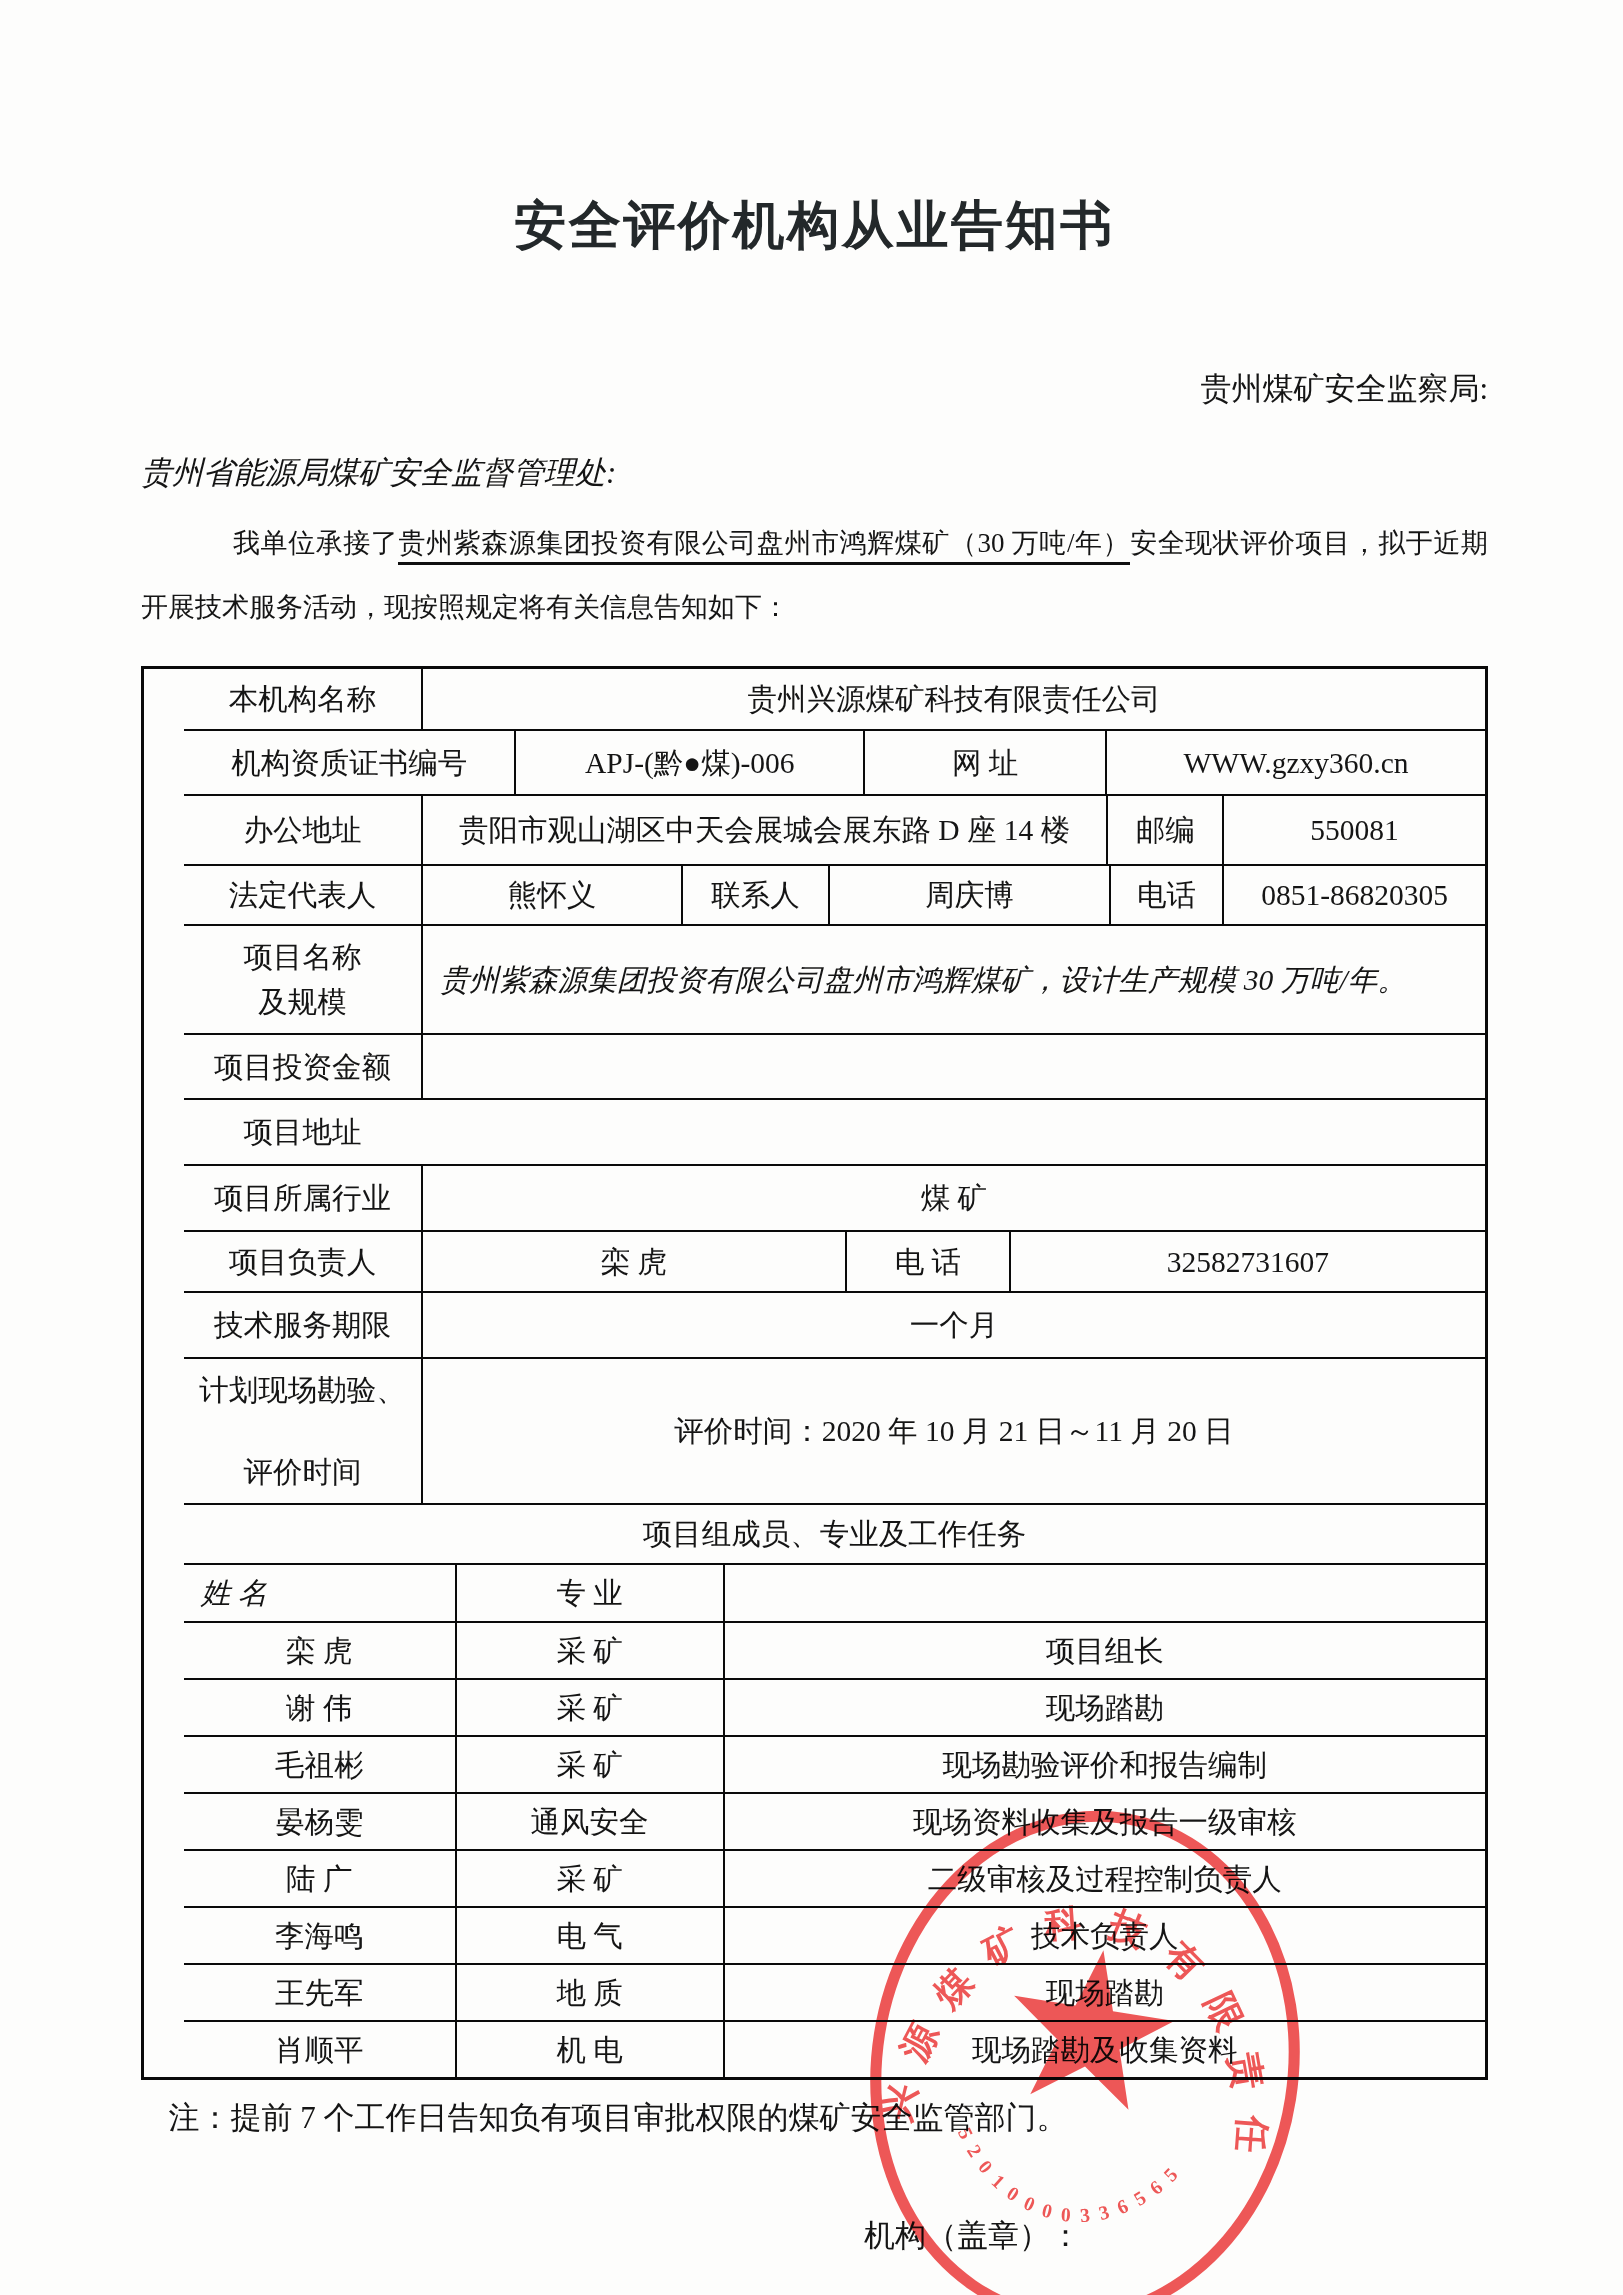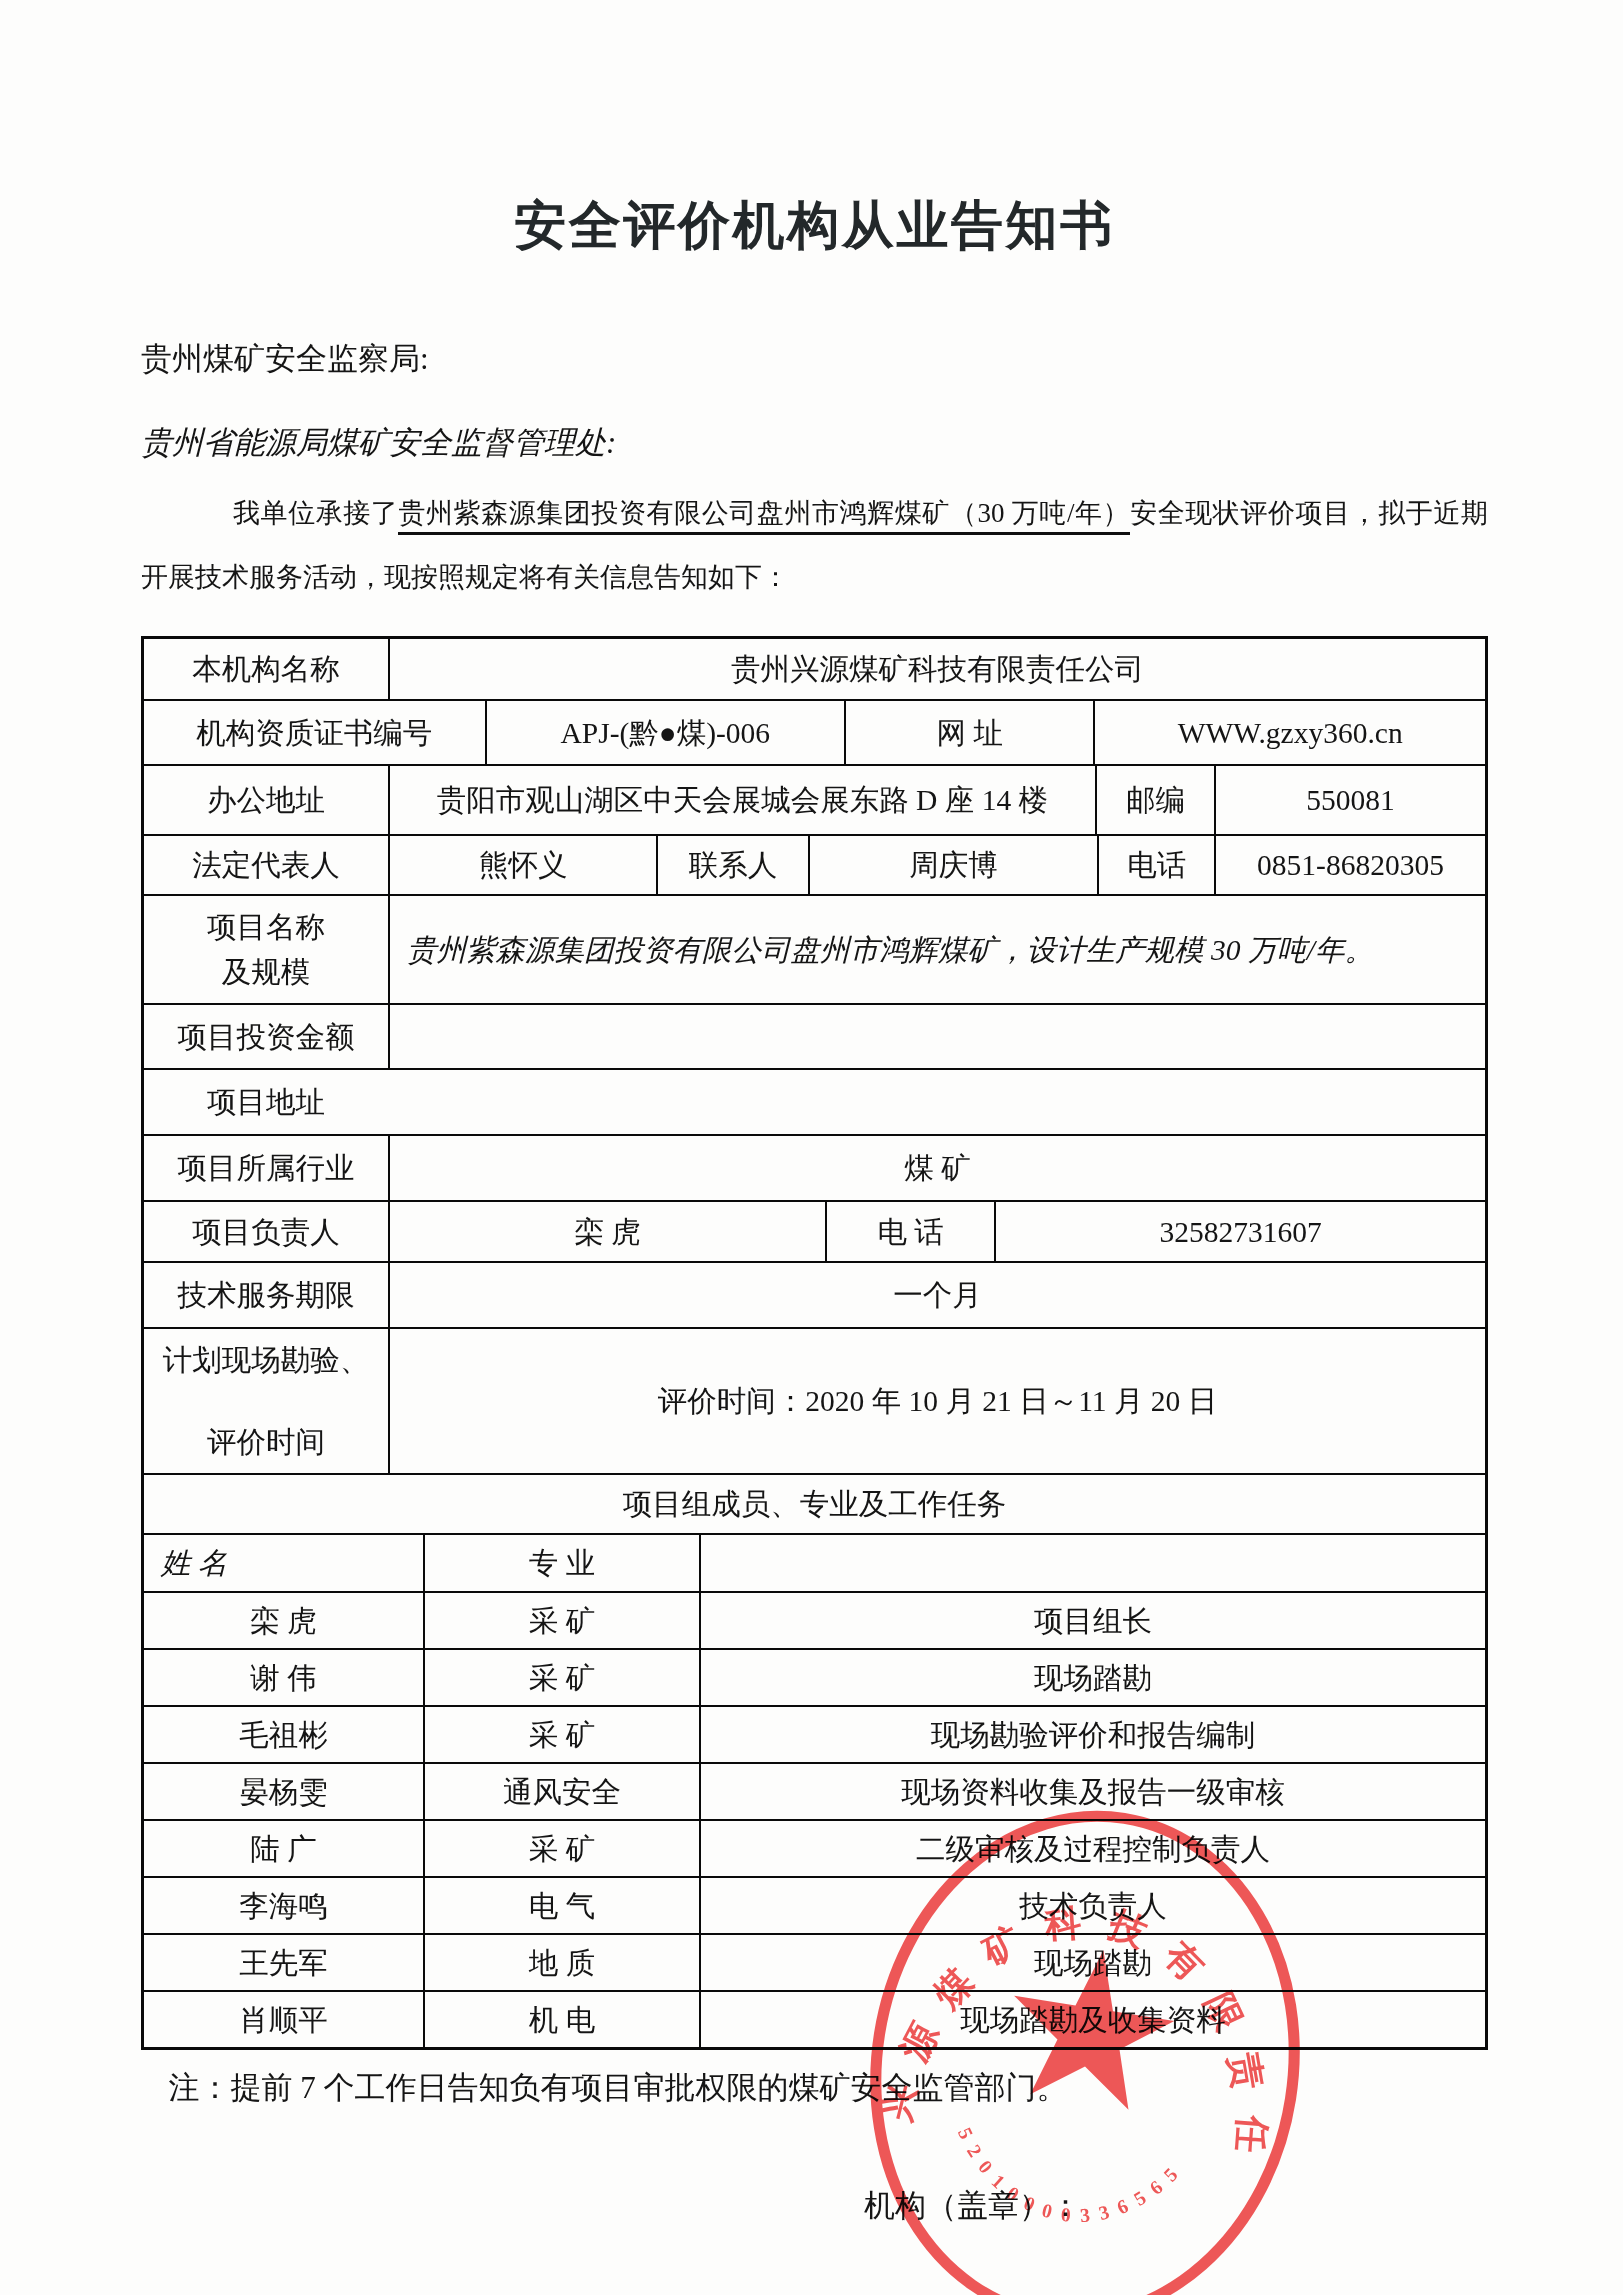--- a/index.html
+++ b/index.html
@@ -23,40 +23,40 @@
     text-align:center;
     font-size:52px;
     font-weight:bold;
     letter-spacing:2.6px;
     color:#23282a;
   }
   .recipient{
     font-size:31px;
     line-height:1.15;
   }
-  .recipient.first{margin-top:80px;}
+  .recipient.first{margin-top:110px;text-align:right;}
   .recipient.second{margin-top:48px;font-style:italic;}
   .intro{
     margin-top:22px;
     font-size:27px;
     line-height:2.35;
     text-align:justify;
     text-indent:92px;
   }
   .uline{
     border-bottom:3.9px solid #101010;
     padding-bottom:3.9px;
   }
   
   .tbl{
     margin-top:15.7px;
     border:3.3px solid #0a0a0a;
     font-size:29.5px;
   }
-  .tr{display:flex;border-top:2.6px solid #0a0a0a;}
+  .tr{display:flex;border-top:2.6px solid #0a0a0a;margin-left:40px;}
   .tbl .tr:first-child{border-top:none;}
   .td{
     display:flex;
     flex-direction:column;
     align-items:center;
     justify-content:center;
     text-align:center;
     border-left:2.6px solid #0a0a0a;
     box-sizing:border-box;
     padding:3.9px 9.2px;

